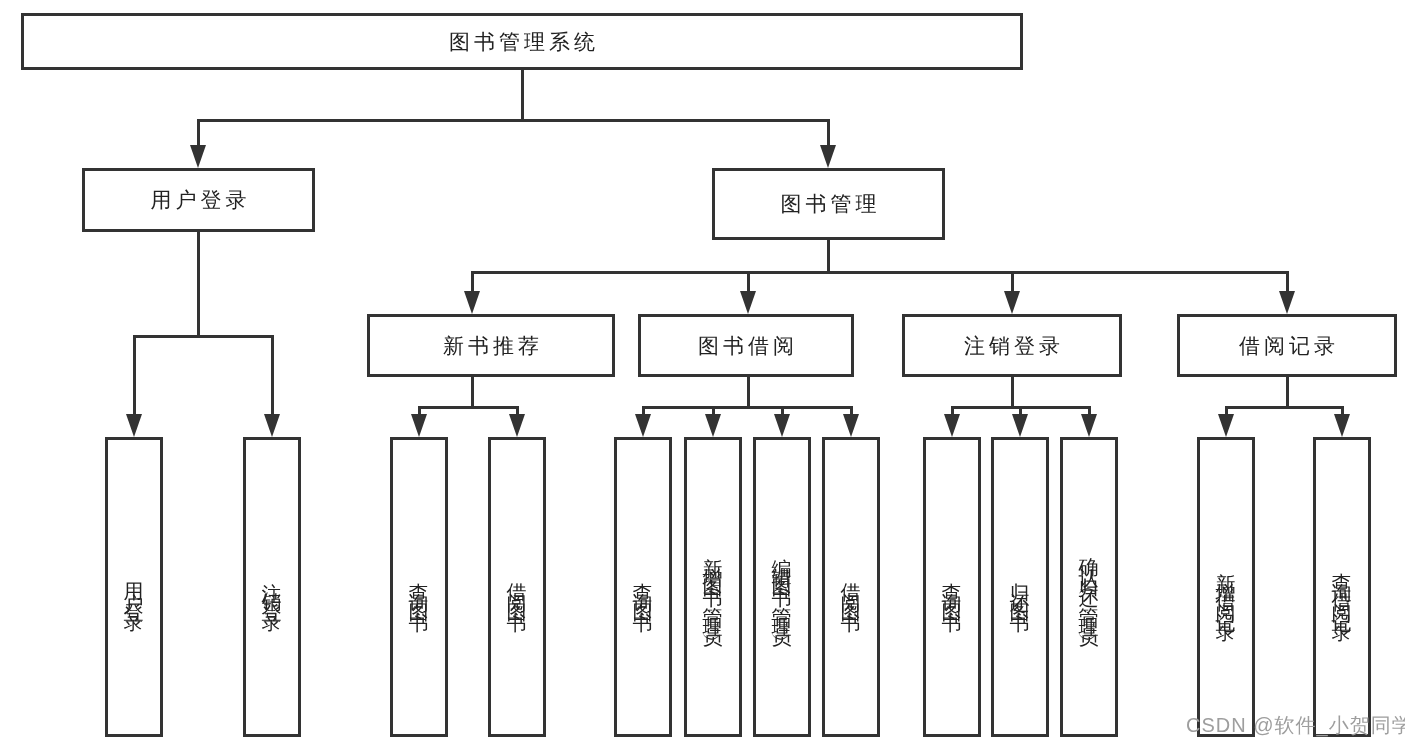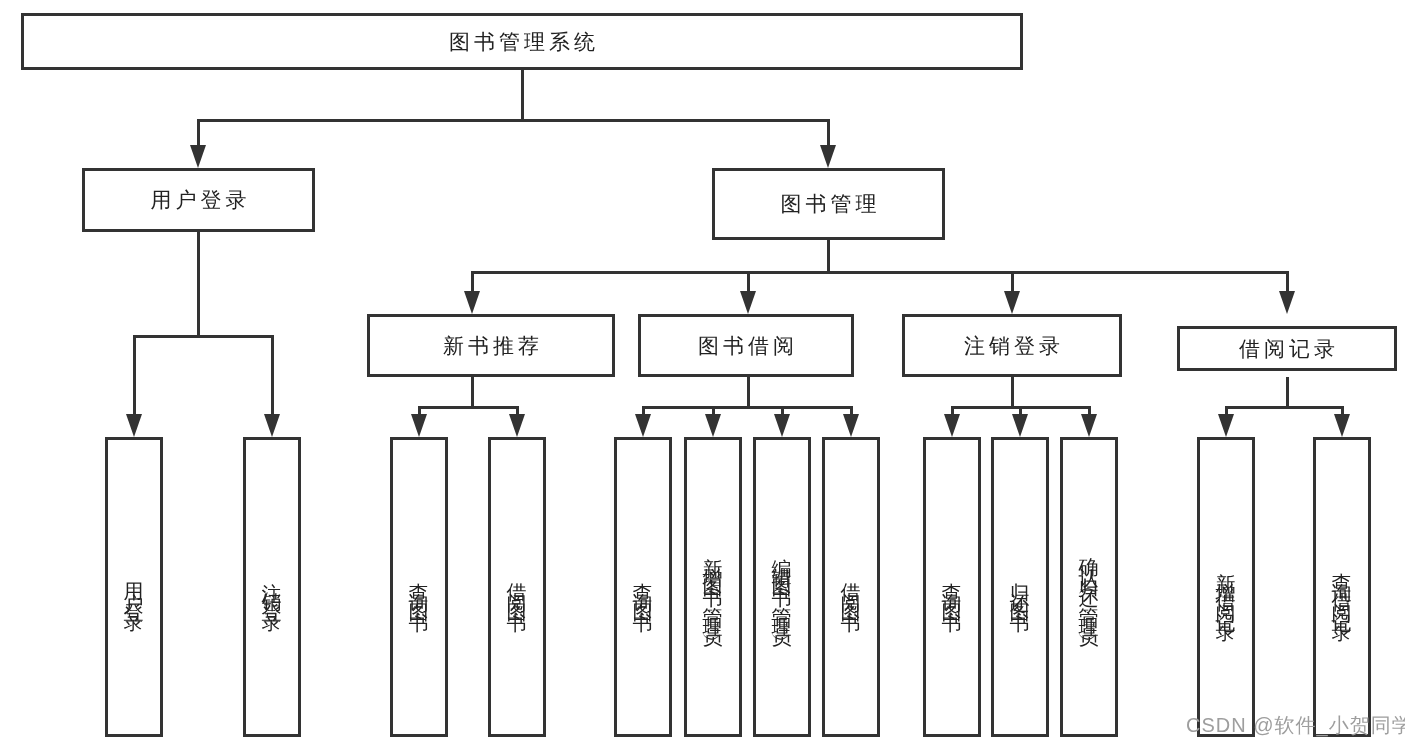--- a/index.html
+++ b/index.html
@@ -133,21 +133,21 @@
 
   <div class="box h" style="left:367px;top:314px;width:248px;height:63px">
     <span>新书推荐</span>
   </div>
   <div class="box h" style="left:638px;top:314px;width:216px;height:63px">
     <span>图书借阅</span>
   </div>
   <div class="box h" style="left:902px;top:314px;width:220px;height:63px">
     <span>注销登录</span>
   </div>
-  <div class="box h" style="left:1177px;top:326px;width:220px;height:45px">
+  <div class="box h" style="left:1177px;top:314px;width:220px;height:63px">
     <span>借阅记录</span>
   </div>
 
   <div class="box v" style="left:105px;top:437px;width:58px;height:300px">
     <span>用户登录</span>
   </div>
   <div class="box v" style="left:243px;top:437px;width:58px;height:300px">
     <span>注销登录</span>
   </div>
 

